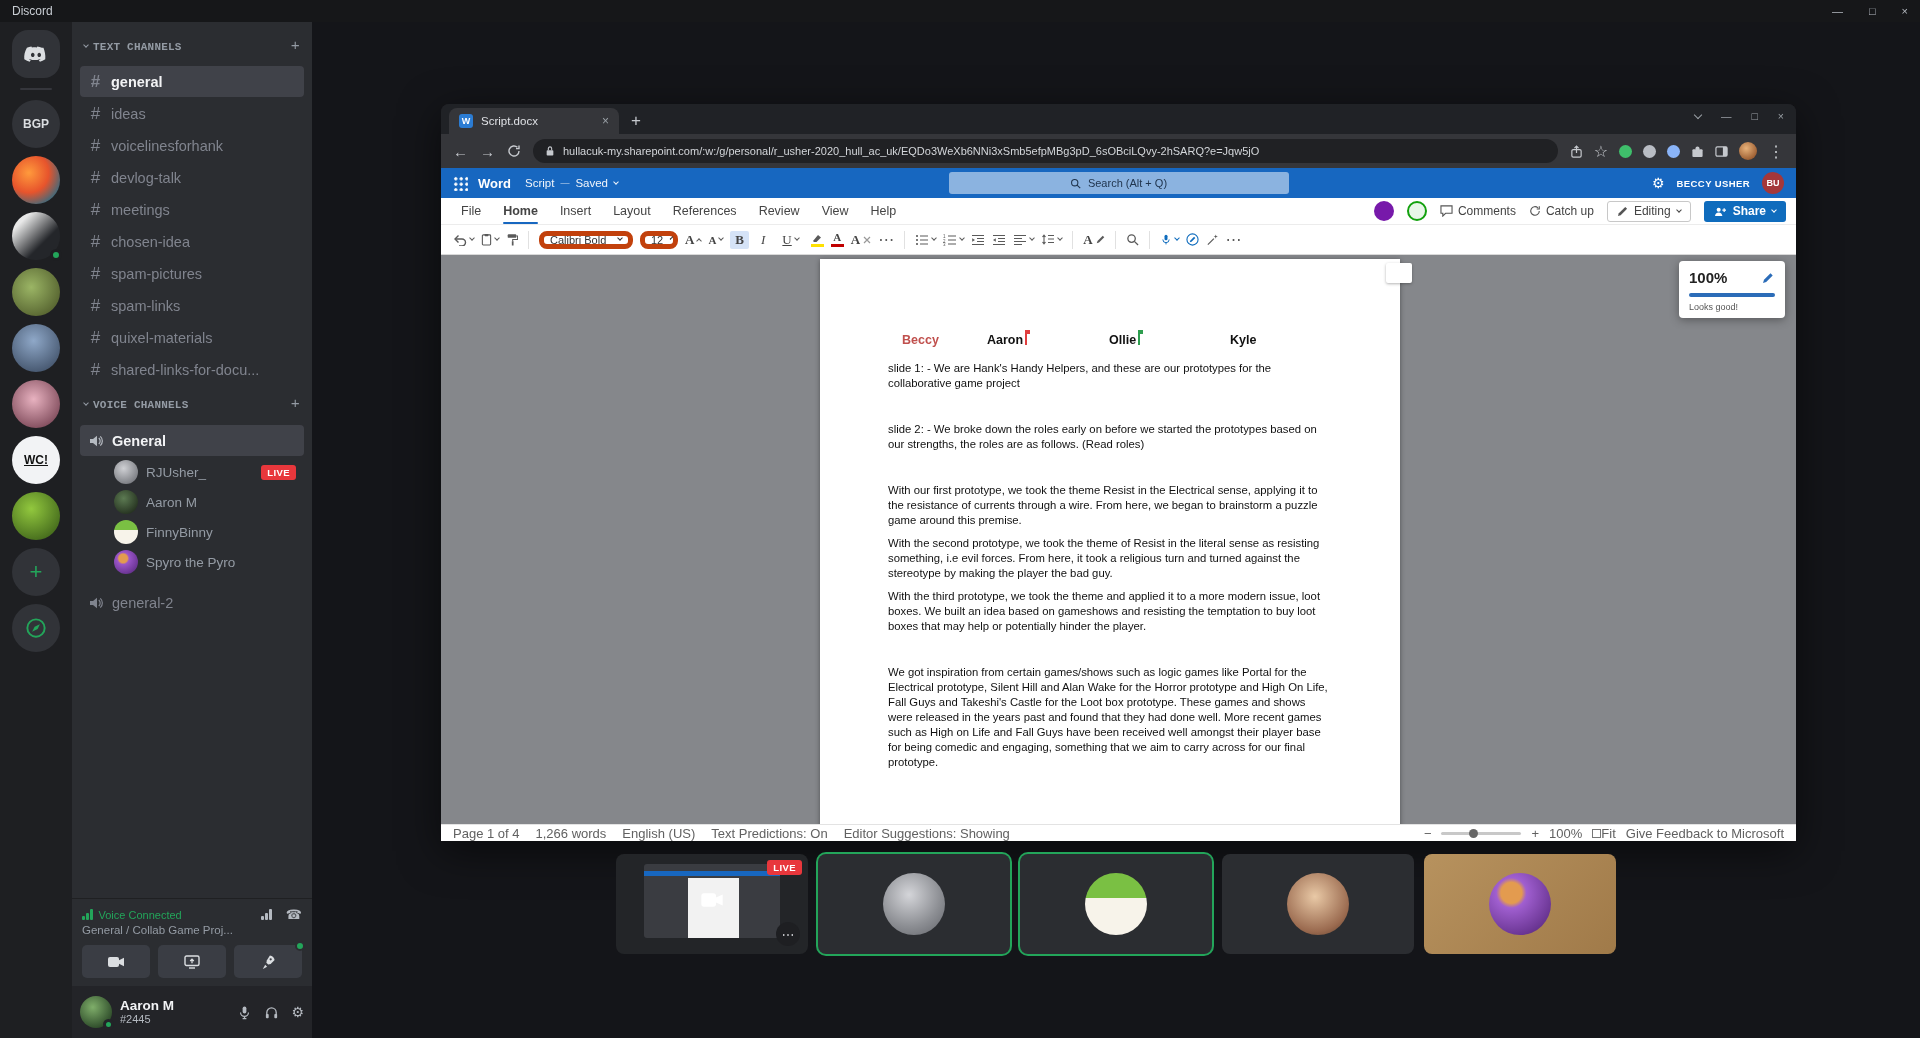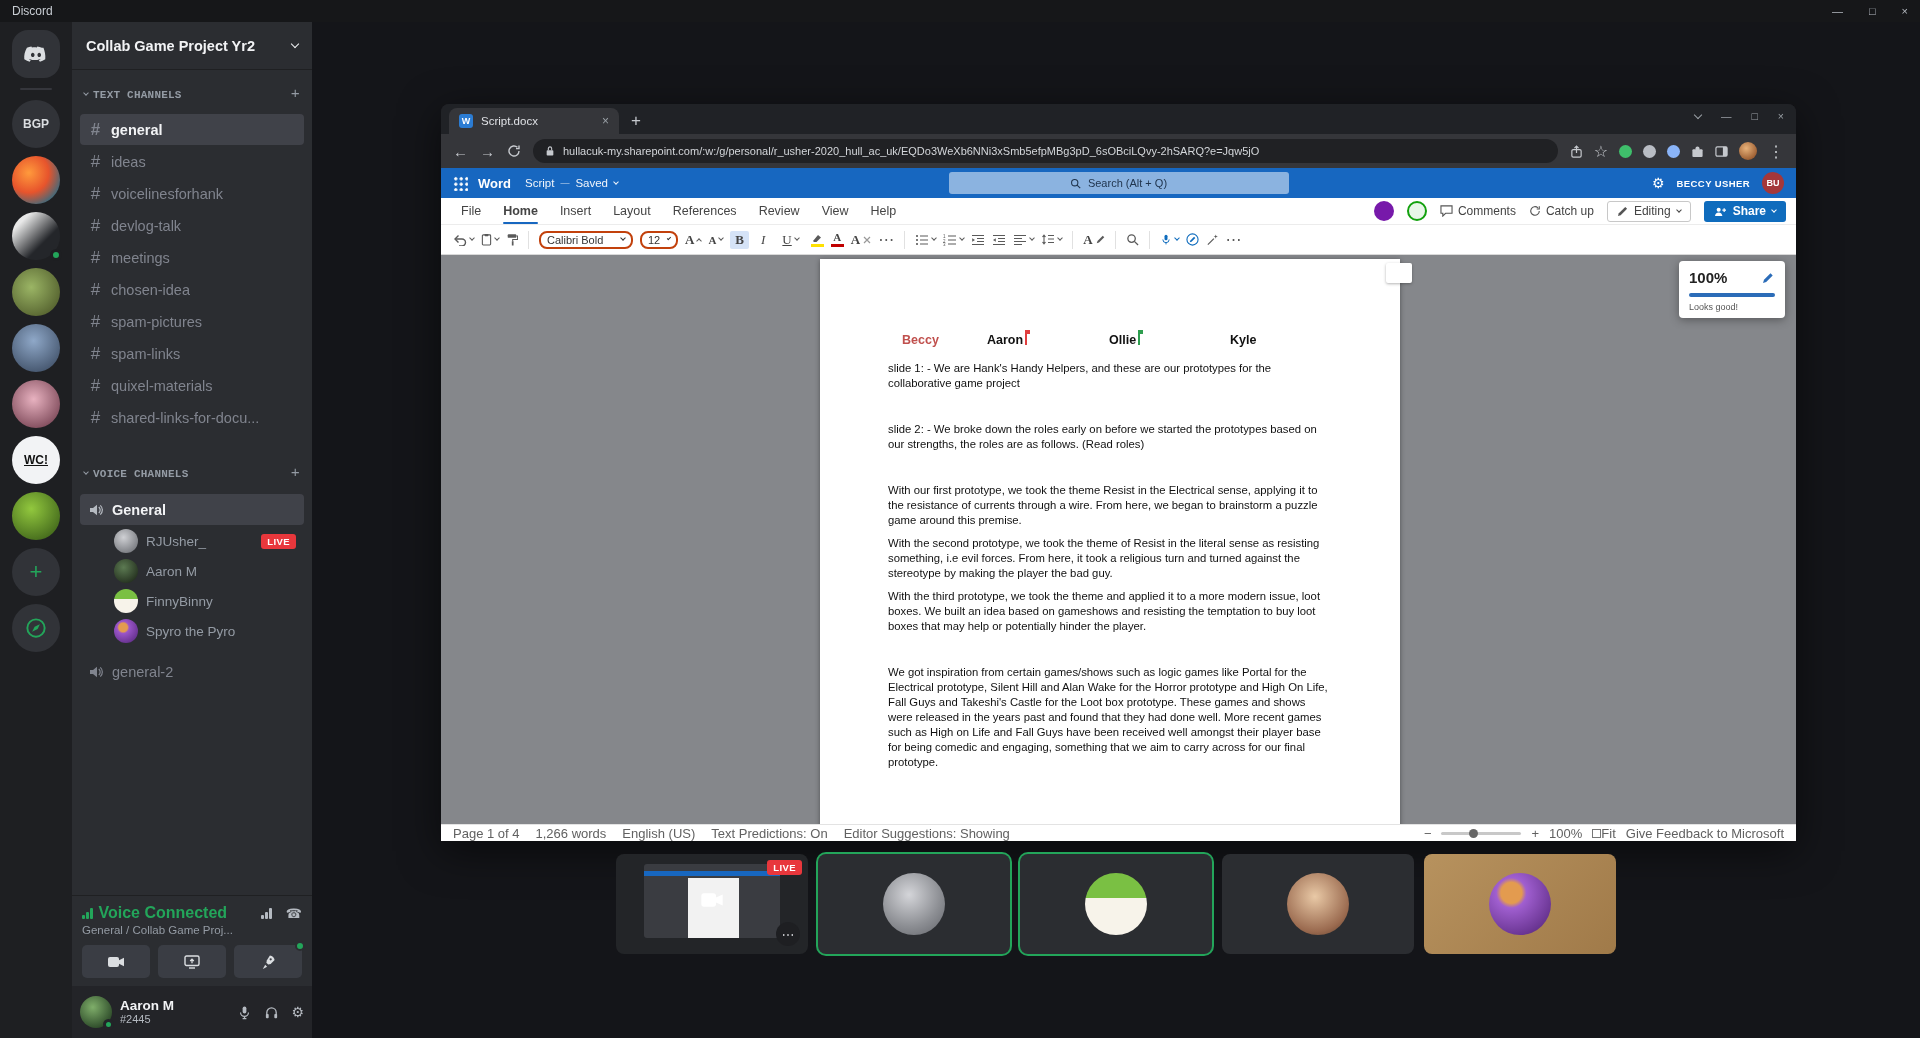--- a/index.html
+++ b/index.html
@@ -40,21 +40,21 @@
                   border-bottom:1px solid #1f2022; color:#f2f3f5; font-weight:700; font-size:14.5px; cursor:pointer; }
   .chev { display:inline-block; width:6px; height:6px; border-right:1.6px solid currentColor;
           border-bottom:1.6px solid currentColor; transform:rotate(45deg); margin-top:-3px; }
   .chev.sm { width:4px; height:4px; border-width:1.3px; }
   .chev.up { transform:rotate(-135deg); margin-top:3px; }
 
   .channels { flex:1; overflow:hidden; padding:12px 8px 0; }
   .cat { display:flex; align-items:center; gap:5px; color:#949ba4; font-size:11px; font-weight:700;
          letter-spacing:.02em; padding:4px 4px 10px; cursor:pointer;font-family:Liberation Mono, monospace; }
   .cat .plus { margin-left:auto; font-size:15px; font-weight:400; cursor:pointer; }
-  .cat.voice { margin-top:28px; }
+  .cat.voice { margin-top:7px; }
   .chan { height:31px; margin:1px 0; display:flex; align-items:center; gap:8px; padding:0 8px;
           border-radius:4px; color:#80848e; font-size:14.5px; cursor:pointer; }
   .chan .hash { font-size:17px; width:15px; text-align:center; color:#80848e; }
   .chan.active { background:#404249; color:#f2f3f5; font-weight:600; }
   .chan .label { overflow:hidden; white-space:nowrap; text-overflow:ellipsis; }
   .chan.voice-general { margin-top:2px; }
   .chan.general2 { margin-top:10px; }
   .vuser { height:30px; display:flex; align-items:center; gap:8px; padding:0 8px 0 34px;
            color:#949ba4; font-size:13.5px; cursor:pointer; }
   .vuser .uav { width:24px; height:24px; border-radius:50%; flex:0 0 auto; }
@@ -65,21 +65,21 @@
   .live-badge { margin-left:auto; background:#e8373c; color:#fff; font-size:9.5px; font-weight:800;
                 letter-spacing:.4px; border-radius:3px; padding:2px 6px; }
 
   
   .voice-panel { border-top:1px solid #1f2022; padding:8px 10px; flex:0 0 auto; }
   .vp-row1 { display:flex; align-items:center; gap:6px; }
   .sig { display:flex; align-items:flex-end; gap:1.5px; height:11px; }
   .sig i { display:block; width:2.5px; background:#23a55a; border-radius:1px; }
   .sig i:nth-child(1){height:4px}.sig i:nth-child(2){height:7px}.sig i:nth-child(3){height:11px}
   .sig.gray i { background:#b5bac1; }
-  .vp-status { color:#23a55a; font-size:16px; font-weight:700; }
+  .vp-status { color:#23a55a; font-size:11px; font-weight:400; }
   .vp-icons { margin-left:auto; display:flex; gap:14px; color:#b5bac1; font-size:13px; align-items:center; }
   .vp-loc { color:#949ba4; font-size:11.5px; margin:2px 0 9px; }
   .vp-buttons { display:flex; gap:8px; }
   .vp-btn { flex:1; height:33px; border-radius:5px; background:#3a3d44; color:#dbdee1;
             display:flex; align-items:center; justify-content:center; position:relative; cursor:pointer; }
   .vp-btn .badge-dot { position:absolute; top:-4px; right:-3px; width:10px; height:10px;
                        background:#23a55a; border-radius:50%; border:2px solid #2b2d31; }
 
   
   .user-panel { height:52px; background:#232428; display:flex; align-items:center; padding:0 8px;
@@ -157,21 +157,21 @@
   .btn-editing { border:1px solid #c8c8c8; border-radius:3px; padding:2.5px 9px; display:flex;
                  align-items:center; gap:6px; cursor:pointer; }
   .btn-share { background:#0f6cbd; color:#fff; border-radius:3px; padding:3.5px 10px; display:flex;
                align-items:center; gap:6px; font-weight:700; cursor:pointer; }
 
   
   .ribbon-bar { height:30px; background:#fff; display:flex; align-items:center; gap:7px; padding:0 12px;
                 border-bottom:1px solid #d9d9d9; color:#5a5a5a; flex:0 0 auto; }
   .tbi { display:flex; align-items:center; gap:3px; cursor:pointer; }
   .vdiv { width:1px; height:18px; background:#e1e1e1; margin:0 3px; }
-  .combo { border:2px solid #c2410c; border-radius:8px; height:18px; display:flex; align-items:center;
+  .combo { border:5px solid #c2410c; border-radius:8px; height:18px; display:flex; align-items:center;
            padding:0 6px; font-size:11px; color:#333; gap:8px; cursor:pointer; }
   .combo.font { width:94px; } .combo.size { width:38px; }
   .letter { font-family:"Liberation Serif", serif; font-size:13px; font-weight:700; color:#444; }
   .letter.it { font-style:italic; font-weight:400; }
   .letter.un { text-decoration:underline; font-weight:400; }
   .tb-btn { padding:1px 5px; border-radius:2px; display:flex; align-items:center; gap:3px; cursor:pointer; }
   .tb-btn.on { background:#d5e3f7; }
   .stackbar { display:flex; flex-direction:column; align-items:center; line-height:1; cursor:pointer; }
   .cbar { width:13px; height:3px; margin-top:1px; }
   .cbar.yellow { background:#ffe100; } .cbar.red { background:#c00000; }
@@ -269,24 +269,20 @@
         <span>
           <svg width="22" height="22" viewBox="0 0 16 16">
               <circle cx="8" cy="8" r="6.3" fill="none" stroke="#23a55a" stroke-width="1.4"></circle>
               <path d="M10.8 5.2L9.2 8.8l-4 1.9L7 7z" fill="#23a55a"></path>
             </svg>
         </span>
       </div>
     </div>
 
     <div class="sidebar">
-      <div class="guild-header">
-        <span>Collab Game Project Yr2</span>
-        <span class="chev"></span>
-      </div>
 
       <div class="channels">
         <div class="cat">
           <span class="chev sm"></span>
           <span>TEXT CHANNELS</span>
           <span class="plus">+</span>
         </div>
 
         <div class="chan active">
           <span class="hash">#</span>

